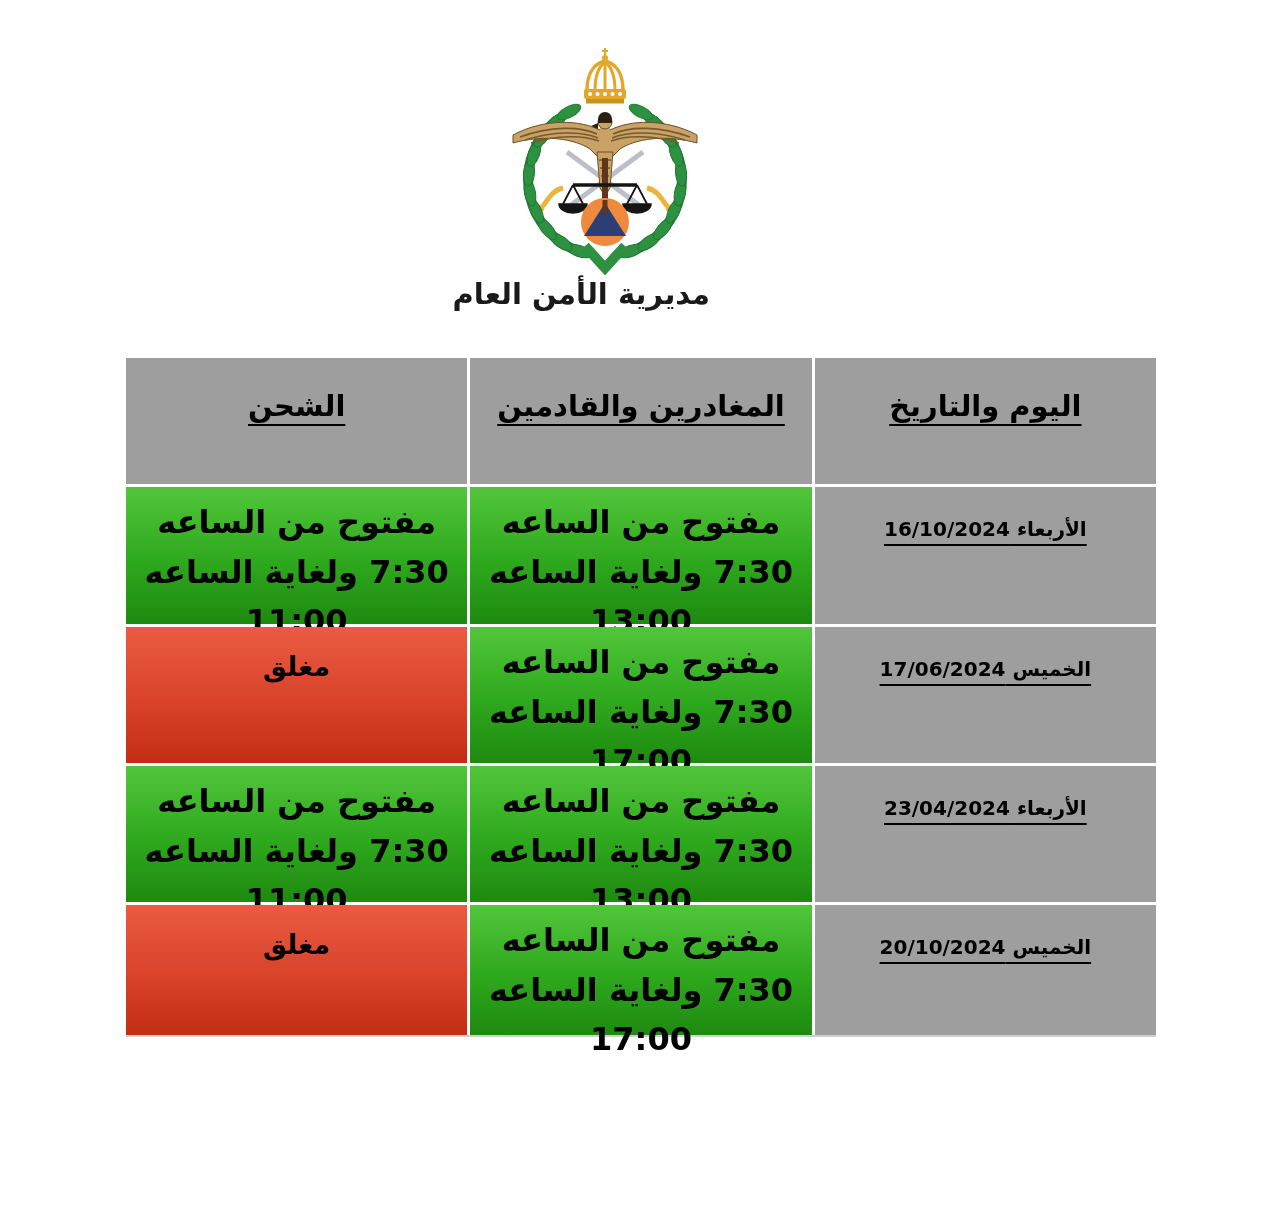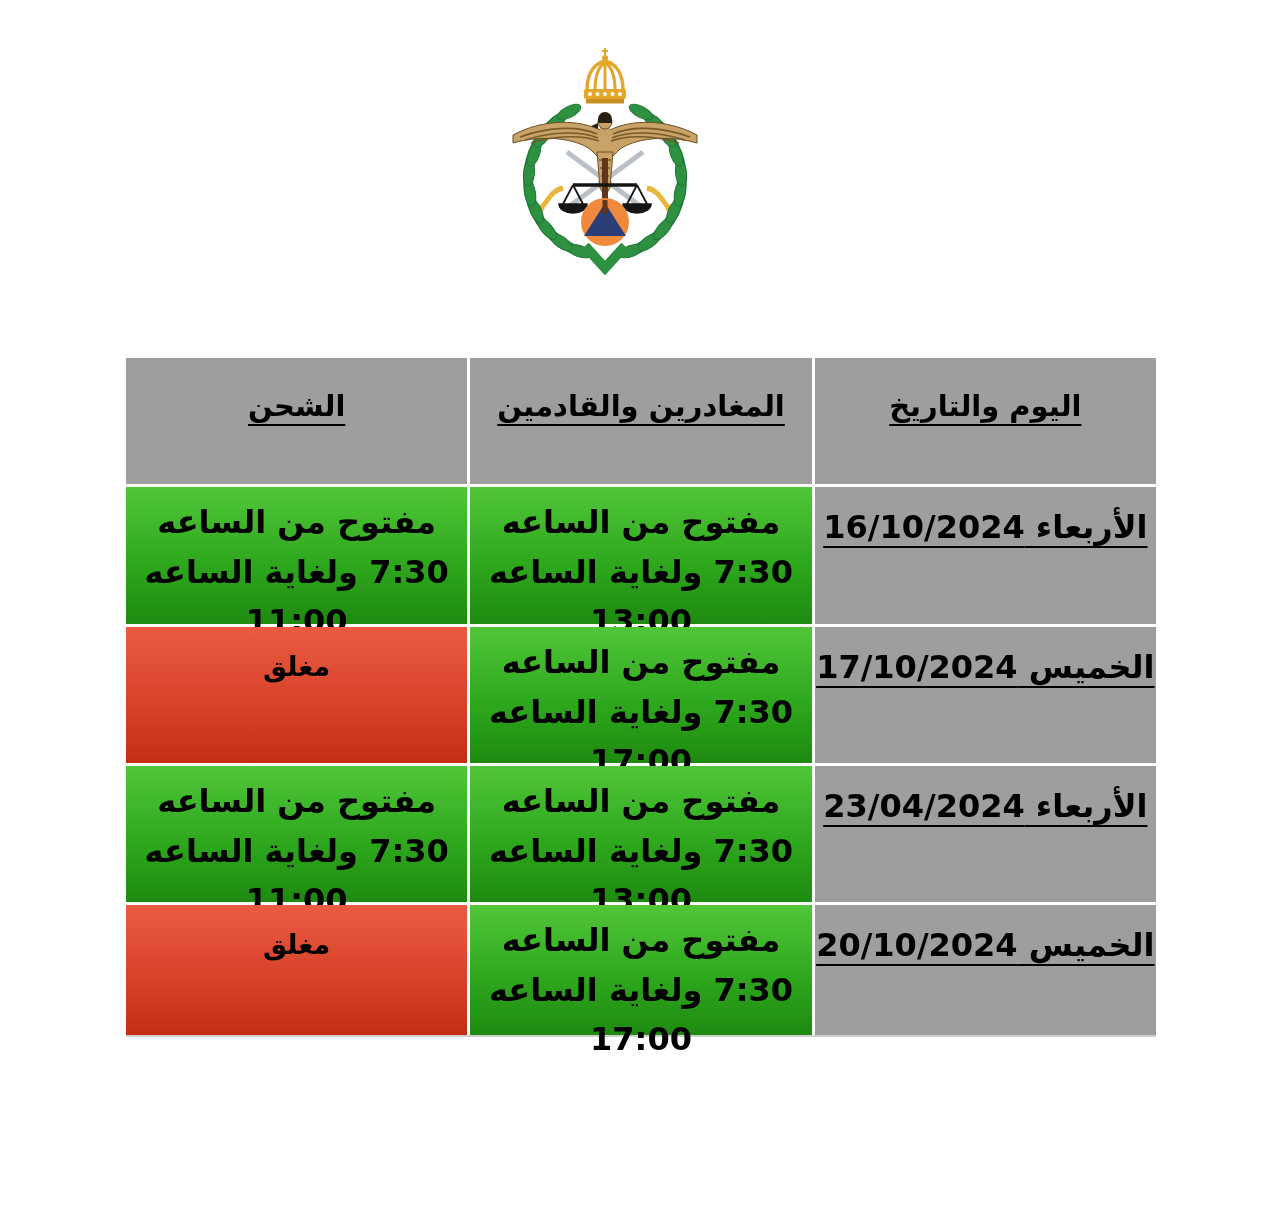--- a/index.html
+++ b/index.html
@@ -55,22 +55,22 @@
     padding-top:13px;
   }
   .cell-header .hdr-text{
     text-decoration:underline;
     text-decoration-thickness:2px;
     text-underline-offset:8px;
     margin-top:18px;
   }
   .cell-date{
     background:#9e9e9e;
-    font-size:32px;
-    padding-top:21px;
+    font-size:20px;
+    padding-top:30px;
   }
   .cell-date .date-text{
     text-decoration:underline;
     text-decoration-thickness:2px;
     text-underline-offset:8px;
     direction:rtl;
     unicode-bidi:plaintext;
   }
   .cell-open{
     background:linear-gradient(180deg,#52c63a 0%,#2ea81d 55%,#1e8a10 100%);
@@ -177,20 +177,21 @@
       <path d="M100,21 L100,50" stroke="#e2a62b" stroke-width="3" fill="none"></path>
       <rect x="79" y="49" width="42" height="10" rx="2" fill="#e2a62b"></rect>
       <circle cx="85" cy="54" r="2" fill="#ffffff"></circle>
       <circle cx="92.5" cy="54" r="2" fill="#ffffff"></circle>
       <circle cx="100" cy="54" r="2" fill="#ffffff"></circle>
       <circle cx="107.5" cy="54" r="2" fill="#ffffff"></circle>
       <circle cx="115" cy="54" r="2" fill="#ffffff"></circle>
       <rect x="81" y="59" width="38" height="4.5" fill="#c8901f"></rect>
     </g>
   </svg>
+  <div class="logo-caption">مديرية الأمن العام</div>
 </div>
 
 <div class="schedule">
 
   <div class="cell cell-header">
     <span class="hdr-text">اليوم والتاريخ</span>
   </div>
   <div class="cell cell-header">
     <span class="hdr-text">المغادرين والقادمين</span>
   </div>
@@ -202,21 +203,21 @@
     <span class="date-text">الأربعاء 16/10/2024</span>
   </div>
   <div class="cell cell-open">
     <span>مفتوح من الساعه 7:30 ولغاية الساعه 13:00</span>
   </div>
   <div class="cell cell-open">
     <span>مفتوح من الساعه 7:30 ولغاية الساعه 11:00</span>
   </div>
 
   <div class="cell cell-date">
-    <span class="date-text">الخميس 17/10/2024</span>
+    <span class="date-text">الخميس 17/06/2024</span>
   </div>
   <div class="cell cell-open">
     <span>مفتوح من الساعه  7:30  ولغاية الساعه 17:00</span>
   </div>
   <div class="cell cell-closed">
     <span>مغلق</span>
   </div>
 
   <div class="cell cell-date">
     <span class="date-text">الأربعاء 23/04/2024</span>

